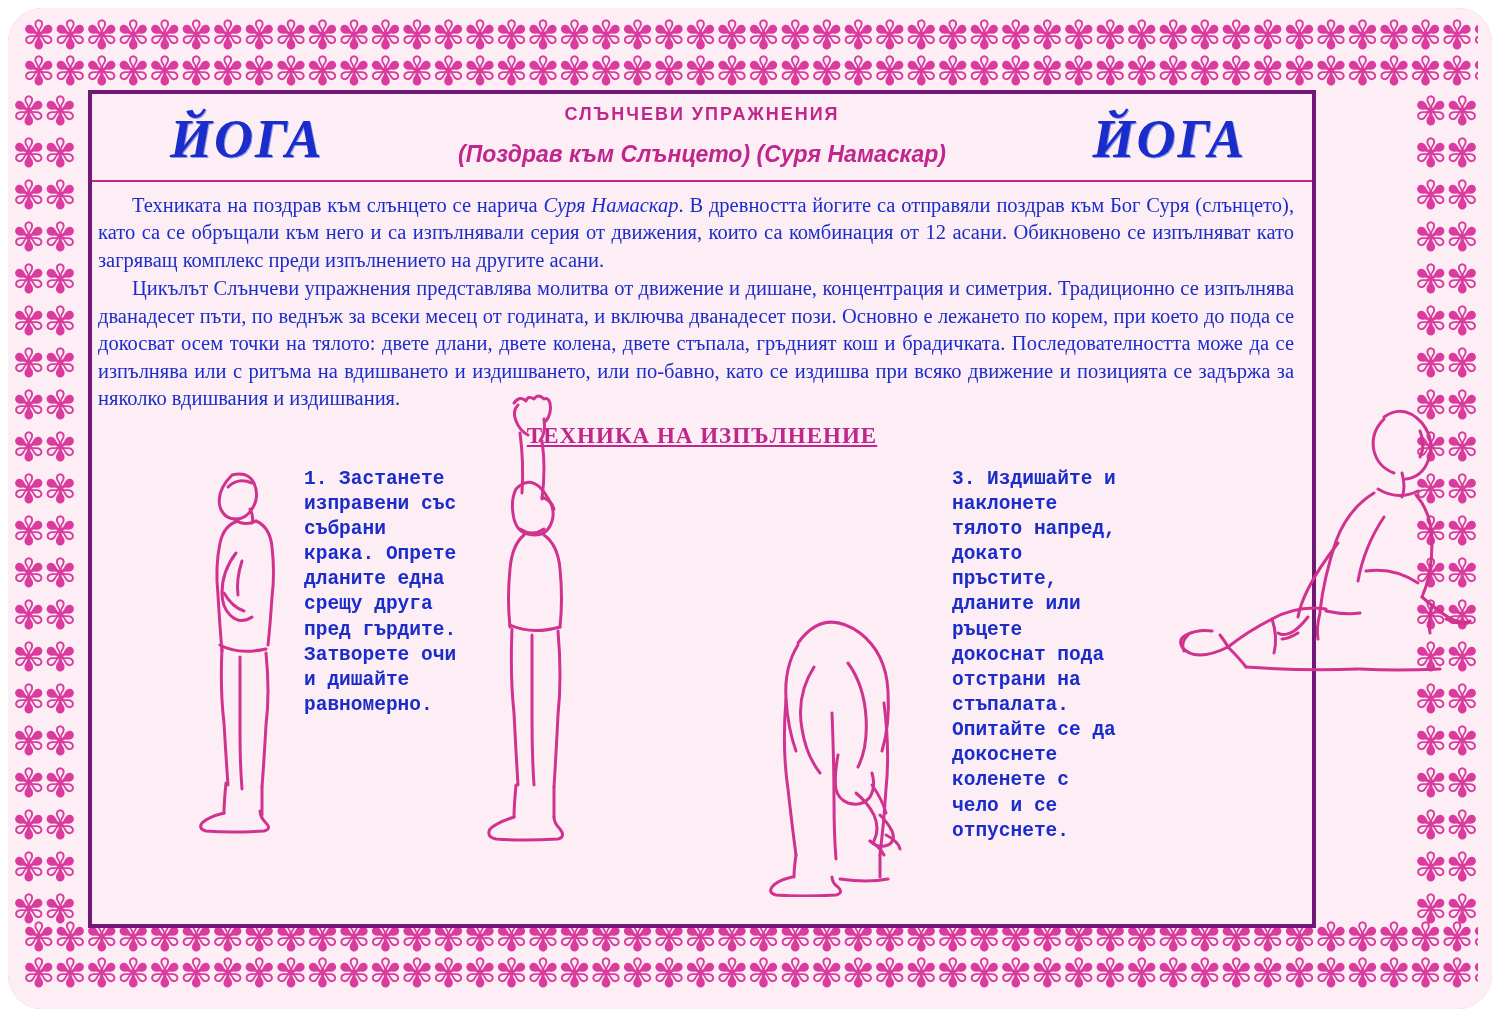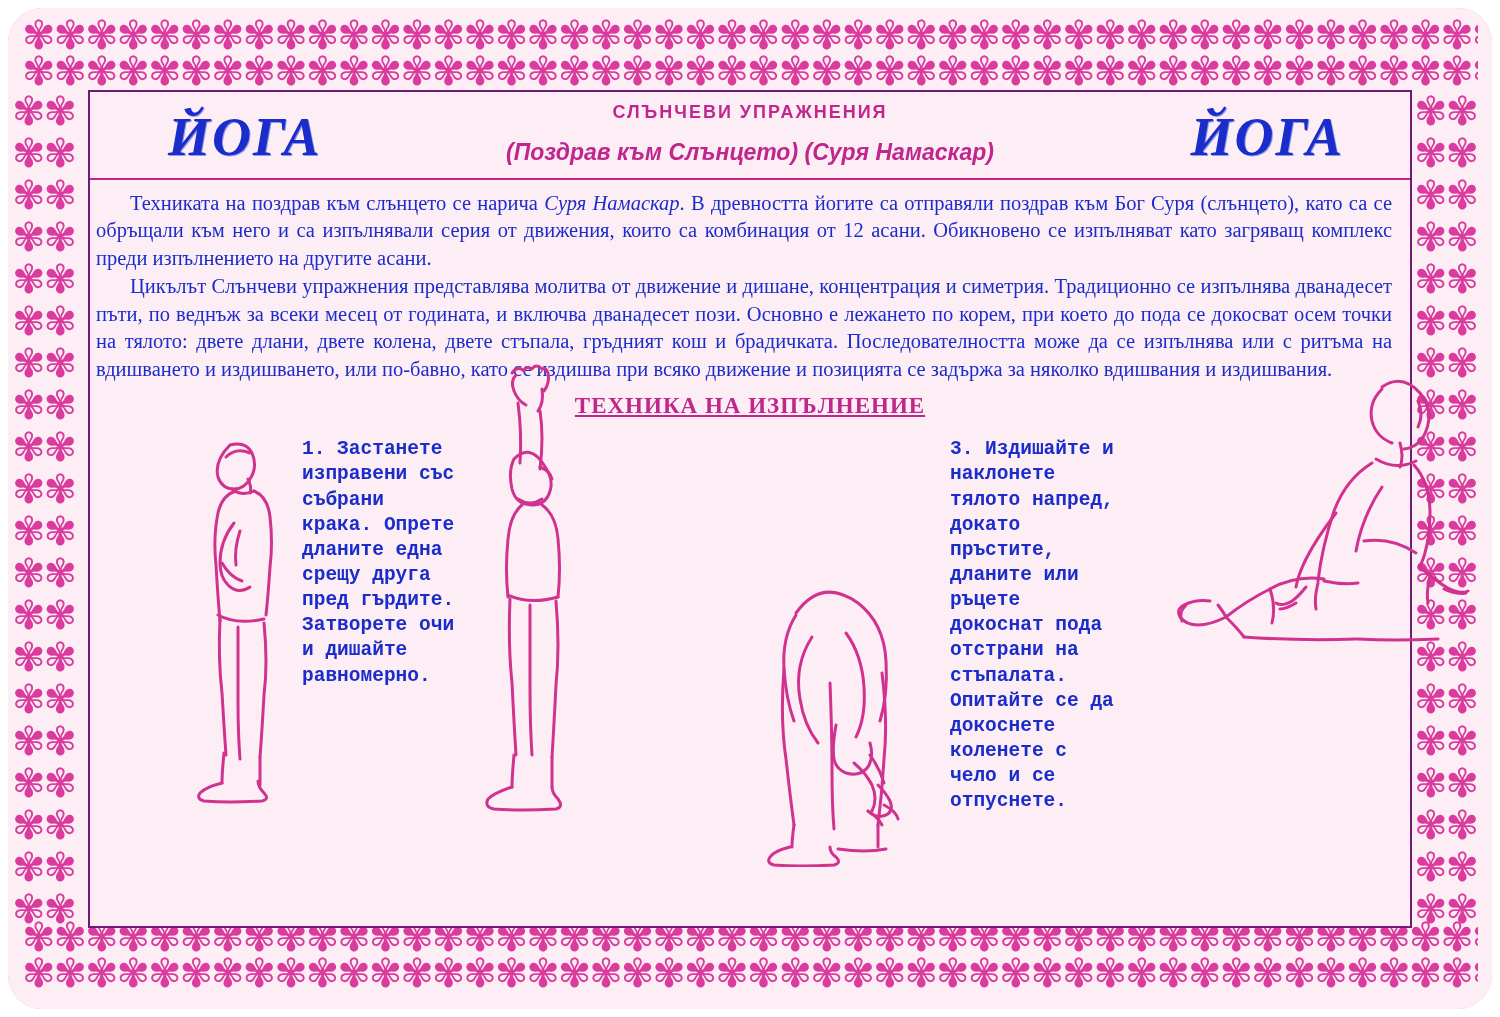--- a/index.html
+++ b/index.html
@@ -34,22 +34,22 @@
   }
   .floral.top{left:14px;top:8px;width:1456px;overflow:hidden;}
   .floral.top2{left:14px;top:44px;width:1456px;overflow:hidden;}
   .floral.bottom{left:14px;top:910px;width:1456px;overflow:hidden;}
   .floral.bottom2{left:14px;top:946px;width:1456px;overflow:hidden;}
   .floral.left{left:4px;top:84px;width:74px;}
   .floral.right{left:1406px;top:84px;width:74px;}
   .floral.left span,.floral.right span{display:block;height:42px;}
 
   .inner{
-    position:absolute;left:80px;top:82px;width:1324px;height:838px;
-    border:2px solid #701a75;
+    position:absolute;left:80px;top:82px;width:1228px;height:838px;
+    border:4px solid #701a75;
     background:#fdeef6;
     box-sizing:border-box;
   }
   .header{
     position:relative;height:86px;
     border-bottom:2px solid #c0268c;
   }
   .yoga{
     position:absolute;top:14px;
     font-family:"Liberation Serif", serif;

